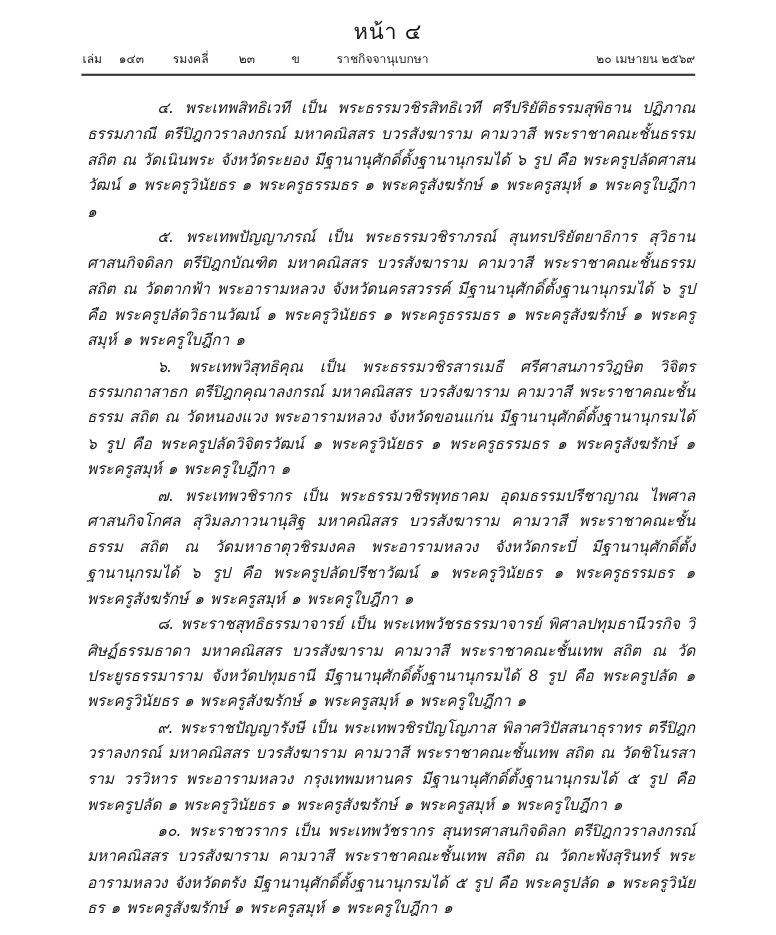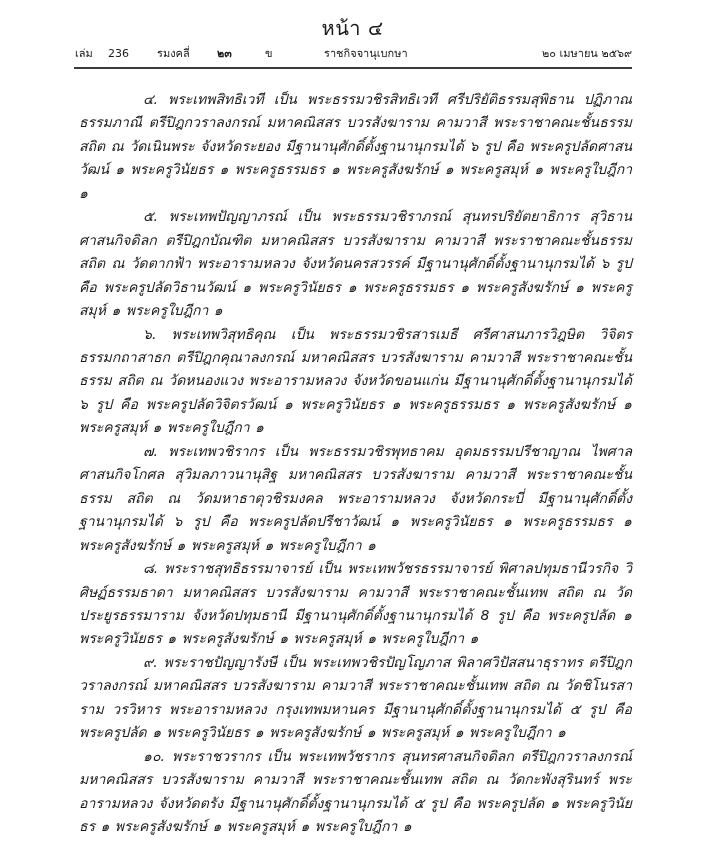--- a/index.html
+++ b/index.html
@@ -35,23 +35,23 @@
       line-height: 22px;
     }
     .header-row span {
       position: absolute;
       top: 0;
       white-space: nowrap;
     }
     .h-volume-label { left: 1px; }
     .h-volume { left: 34px; }
     .h-issue-label { left: 83px; }
-    .h-issue { left: 143px; font-weight: bold; }
+    .h-issue { left: 143px; }
     .h-section { left: 191px; }
-    .h-gazette { left: 232px; margin-left: 18px; }
+    .h-gazette { left: 232px; }
     .h-date { right: 0; }
     .header-rule {
       position: absolute;
       top: 67px;
       left: 74px;
       width: 558px;
       height: 0;
       border-top: 2px solid #3a3a3a;
     }
     .body-text {
@@ -72,21 +72,21 @@
       word-spacing: 1px;
     }
   </style>
 </head>
 <body>
 
 <div class="page-number">หน้า ๔</div>
 
 <div class="header-row">
   <span class="h-volume-label">เล่ม</span>
-  <span class="h-volume">236</span>
+  <span class="h-volume">๑๔๓</span>
   <span class="h-issue-label">รมงคลี่</span>
   <span class="h-issue">๒๓</span>
   <span class="h-section">ข</span>
   <span class="h-gazette">ราชกิจจานุเบกษา</span>
   <span class="h-date">๒๐ เมษายน ๒๕๖๙</span>
 </div>
 
 <div class="header-rule"></div>
 
 <div class="body-text">

